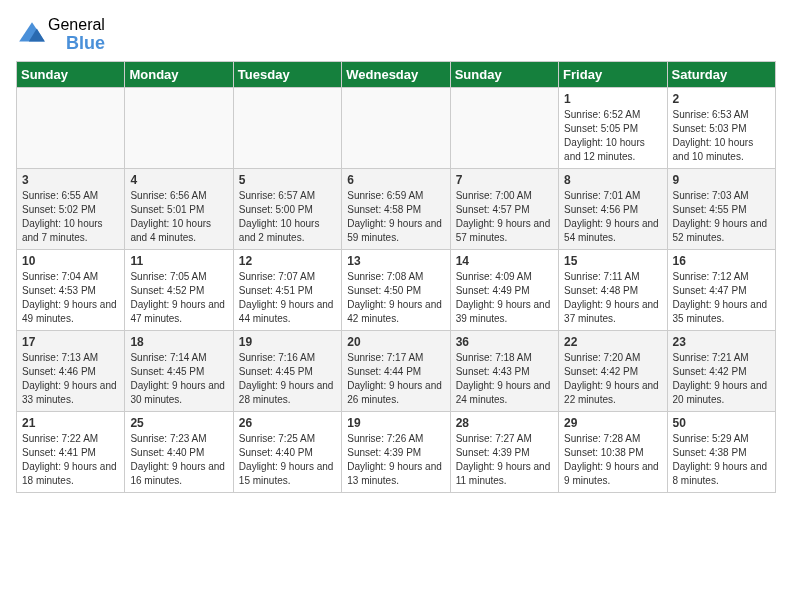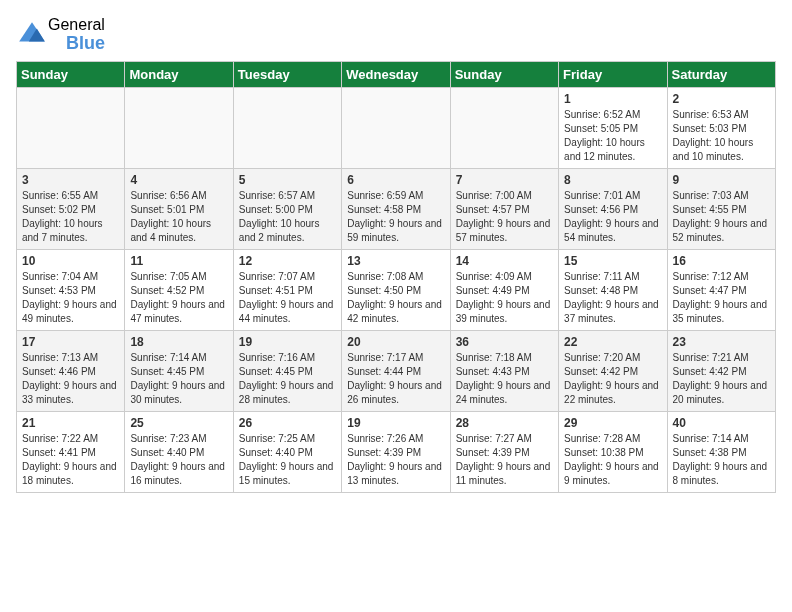--- a/index.html
+++ b/index.html
@@ -297,20 +297,20 @@
 Sunset: 4:39 PM
 Daylight: 9 hours and 11 minutes.</div>
         </td>
         <td>
           <div class="day-num">29</div>
           <div class="day-info">Sunrise: 7:28 AM
 Sunset: 10:38 PM
 Daylight: 9 hours and 9 minutes.</div>
         </td>
         <td>
-          <div class="day-num">40</div>
-          <div class="day-info">Sunrise: 7:14 AM
+          <div class="day-num">50</div>
+          <div class="day-info">Sunrise: 5:29 AM
 Sunset: 4:38 PM
 Daylight: 9 hours and 8 minutes.</div>
         </td>
       </tr>
     </tbody>
 </table>
 
 </body></html>

